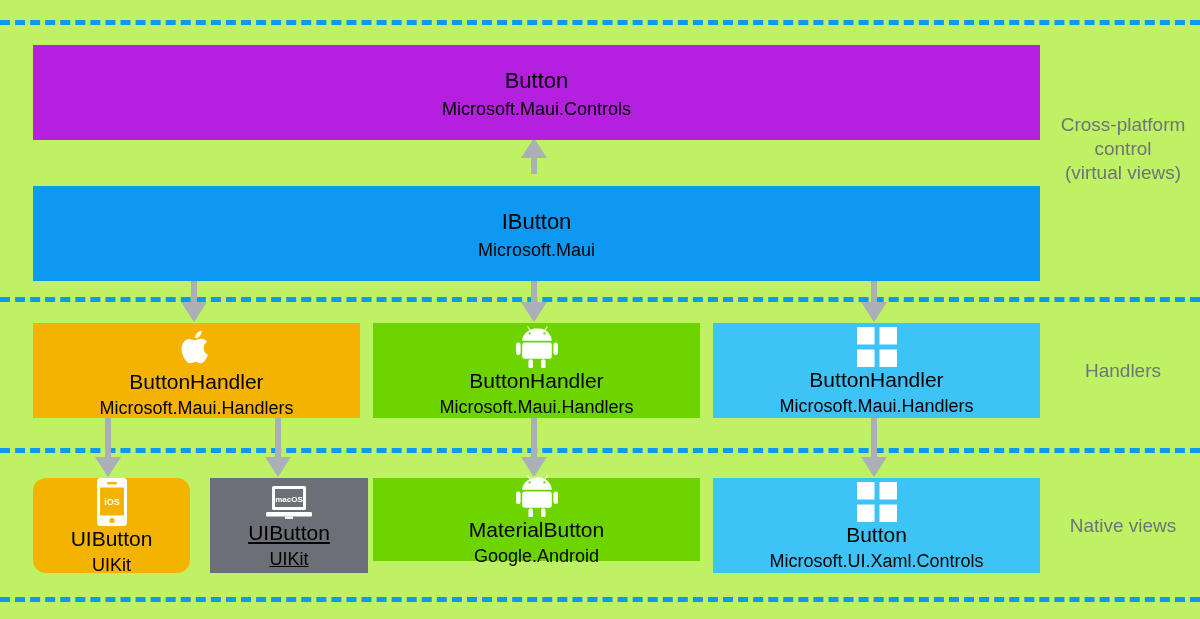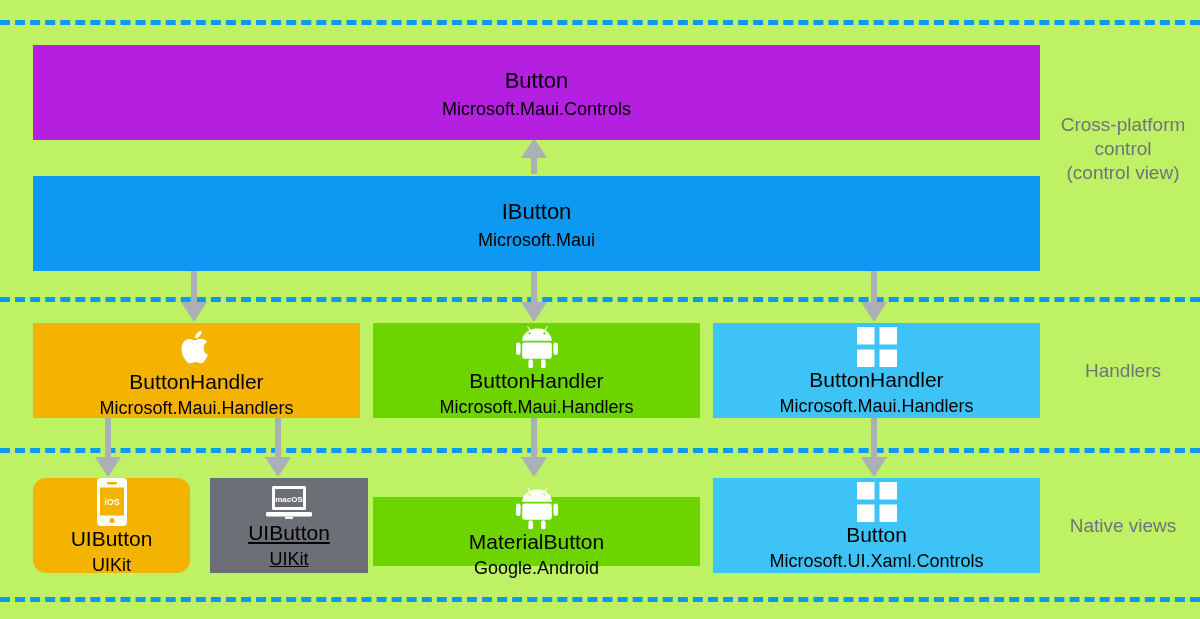--- a/index.html
+++ b/index.html
@@ -143,21 +143,21 @@
   <svg class="arrow" style="left:858px; top:413px;" width="32" height="66" viewBox="0 0 32 66">
     <rect x="13" y="0" width="6" height="46" fill="#AAB0B5"></rect>
     <polygon points="16,64 3,44 29,44" fill="#AAB0B5"></polygon>
   </svg>
 
   <div class="box band" style="left:33px; top:45px; width:1007px; height:95px; background:#B51FE0;">
     <div class="title">Button</div>
     <div class="ns">Microsoft.Maui.Controls</div>
   </div>
 
-  <div class="box band" style="left:33px; top:176px; width:1007px; height:95px; background:#0D99F2;">
+  <div class="box band" style="left:33px; top:186px; width:1007px; height:95px; background:#0D99F2;">
     <div class="title">IButton</div>
     <div class="ns">Microsoft.Maui</div>
   </div>
 
   <div class="box withicon" style="left:33px; top:323px; width:327px; height:95px; background:#F5B301;">
     <div class="icon-slot" style="width:56px;">
       <svg class="icon-svg" width="36" height="44" viewBox="0 0 36 44" aria-hidden="true">
         <path fill="#FFFFFF" d="M24.6 23.2c-.04-4.1 3.34-6.06 3.49-6.16-1.9-2.78-4.86-3.16-5.91-3.2-2.52-.25-4.92 1.48-6.2 1.48-1.28 0-3.25-1.45-5.34-1.41-2.75.04-5.28 1.6-6.69 4.06-2.85 4.95-.73 12.28 2.05 16.3 1.36 1.97 2.98 4.18 5.11 4.1 2.05-.08 2.82-1.32 5.3-1.32 2.47 0 3.17 1.32 5.33 1.28 2.2-.04 3.59-2 4.93-3.98 1.55-2.28 2.19-4.49 2.23-4.6-.05-.02-4.28-1.64-4.3-6.55z"></path>
         <path fill="#FFFFFF" d="M20.9 10.9c1.13-1.37 1.89-3.27 1.68-5.17-1.63.07-3.6 1.08-4.77 2.45-1.05 1.21-1.97 3.15-1.72 5.01 1.81.14 3.67-.92 4.81-2.29z"></path>
       </svg>
@@ -225,21 +225,21 @@
         <rect x="0" y="28" width="46" height="4.6" rx="1.4" fill="#FFFFFF"></rect>
         <rect x="19" y="32.6" width="8" height="2.2" fill="#FFFFFF"></rect>
       </svg>
     </div>
     <div class="labels">
       <div class="title">UIButton</div>
       <div class="ns">UIKit</div>
     </div>
   </div>
 
-  <div class="box withicon" style="left:373px; top:478px; width:327px; height:69px; background:#6DD400;margin-top:19px;">
+  <div class="box withicon" style="left:373px; top:478px; width:327px; height:83px; background:#6DD400;">
     <div class="icon-slot" style="width:56px;">
       <svg class="icon-svg" width="42" height="42" viewBox="0 0 42 42" aria-hidden="true">
         <path fill="#FFFFFF" d="M13.6 8.6a1.15 1.15 0 1 1 0-2.3 1.15 1.15 0 0 1 0 2.3zm14.8 0a1.15 1.15 0 1 1 0-2.3 1.15 1.15 0 0 1 0 2.3zm1.2-4.4 2.1-3.4a.5.5 0 0 0-.85-.5l-2.15 3.45A14 14 0 0 0 21 2.5c-2.5 0-4.85.45-6.7 1.25L12.15.3a.5.5 0 0 0-.85.5l2.1 3.4C9.2 6.5 6.2 10.3 6.2 14.7h29.6c0-4.4-3-8.2-6.2-10.5z"></path>
         <rect x="6.2" y="16.6" width="29.6" height="16.2" rx="2.4" fill="#FFFFFF"></rect>
         <rect x="0" y="16.4" width="4.6" height="12.6" rx="2.3" fill="#FFFFFF"></rect>
         <rect x="37.4" y="16.4" width="4.6" height="12.6" rx="2.3" fill="#FFFFFF"></rect>
         <rect x="12.4" y="33.2" width="4.6" height="9.4" rx="2.3" fill="#FFFFFF"></rect>
         <rect x="25" y="33.2" width="4.6" height="9.4" rx="2.3" fill="#FFFFFF"></rect>
       </svg>
     </div>
@@ -259,19 +259,19 @@
       </svg>
     </div>
     <div class="labels">
       <div class="title">Button</div>
       <div class="ns">Microsoft.UI.Xaml.Controls</div>
     </div>
   </div>
 
   <div class="rowlabel" style="left:1046px; top:113px; width:154px;">Cross-platform
 control
-(control view)</div>
+(virtual views)</div>
 
   <div class="rowlabel" style="left:1046px; top:359px; width:154px;">Handlers</div>
 
   <div class="rowlabel" style="left:1046px; top:514px; width:154px;">Native views</div>
 
 </div>
 
 </body></html>

